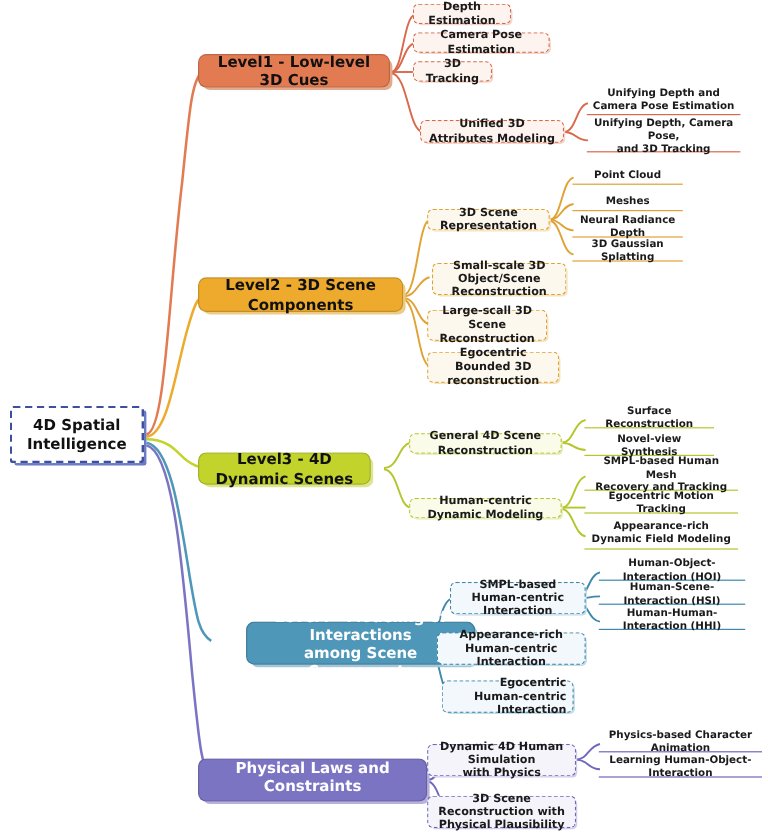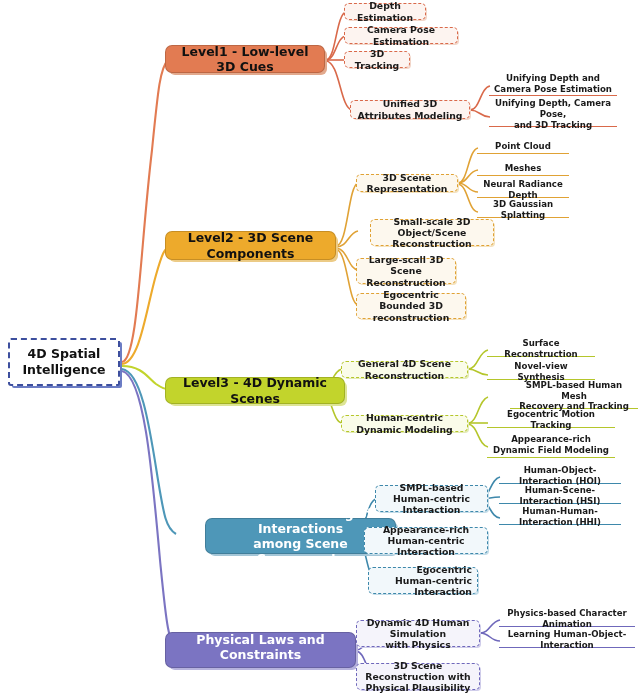--- a/index.html
+++ b/index.html
@@ -142,21 +142,21 @@
 and 3D Tracking</span>
   </div>
 
   <div class="node lvl l2" style="left:165px;top:231px;width:171px;height:29px;">
     <span style="white-space:pre-line;">Level2 - 3D Scene Components</span>
   </div>
 
   <div class="node sub c2" style="left:356px;top:174px;width:102px;height:18px;">
     <span style="white-space:pre-line;">3D Scene Representation</span>
   </div>
-  <div class="node sub c2" style="left:370px;top:219px;width:124px;height:27px;">
+  <div class="node sub c2" style="left:360px;top:219px;width:112px;height:27px;">
     <span style="white-space:pre-line;">Small-scale 3D Object/Scene
 Reconstruction</span>
   </div>
   <div class="node sub c2" style="left:356px;top:258px;width:100px;height:26px;">
     <span style="white-space:pre-line;">Large-scall 3D Scene
 Reconstruction</span>
   </div>
   <div class="node sub c2" style="left:356px;top:293px;width:110px;height:26px;">
     <span style="white-space:pre-line;">Egocentric Bounded 3D
 reconstruction</span>
@@ -168,38 +168,38 @@
   <div class="node leaf c2" style="left:477px;top:162px;width:92px;height:14px;">
     <span>Meshes</span>
   </div>
   <div class="node leaf c2" style="left:477px;top:184px;width:92px;height:14px;">
     <span>Neural Radiance Depth</span>
   </div>
   <div class="node leaf c2" style="left:477px;top:204px;width:92px;height:14px;">
     <span>3D Gaussian Splatting</span>
   </div>
 
-  <div class="node lvl l3" style="left:165px;top:377px;width:180px;height:27px;">
+  <div class="node lvl l3" style="left:165px;top:377px;width:144px;height:27px;">
     <span style="white-space:pre-line;">Level3 - 4D Dynamic Scenes</span>
   </div>
 
   <div class="node sub c3" style="left:341px;top:361px;width:127px;height:17px;">
     <span style="white-space:pre-line;">General 4D Scene Reconstruction</span>
   </div>
   <div class="node sub c3" style="left:341px;top:415px;width:127px;height:17px;">
     <span style="white-space:pre-line;">Human-centric Dynamic Modeling</span>
   </div>
 
   <div class="node leaf c3" style="left:487px;top:343px;width:108px;height:14px;">
     <span>Surface Reconstruction</span>
   </div>
   <div class="node leaf c3" style="left:487px;top:366px;width:108px;height:14px;">
     <span>Novel-view Synthesis</span>
   </div>
-  <div class="node leaf c3" style="left:510px;top:385px;width:128px;height:24px;">
+  <div class="node leaf c3" style="left:487px;top:385px;width:128px;height:24px;">
     <span style="white-space:pre-line;">SMPL-based Human Mesh
 Recovery and Tracking</span>
   </div>
   <div class="node leaf c3" style="left:487px;top:414px;width:128px;height:14px;">
     <span>Egocentric Motion Tracking</span>
   </div>
   <div class="node leaf c3" style="left:487px;top:434px;width:128px;height:24px;">
     <span style="white-space:pre-line;">Appearance-rich
 Dynamic Field Modeling</span>
   </div>

